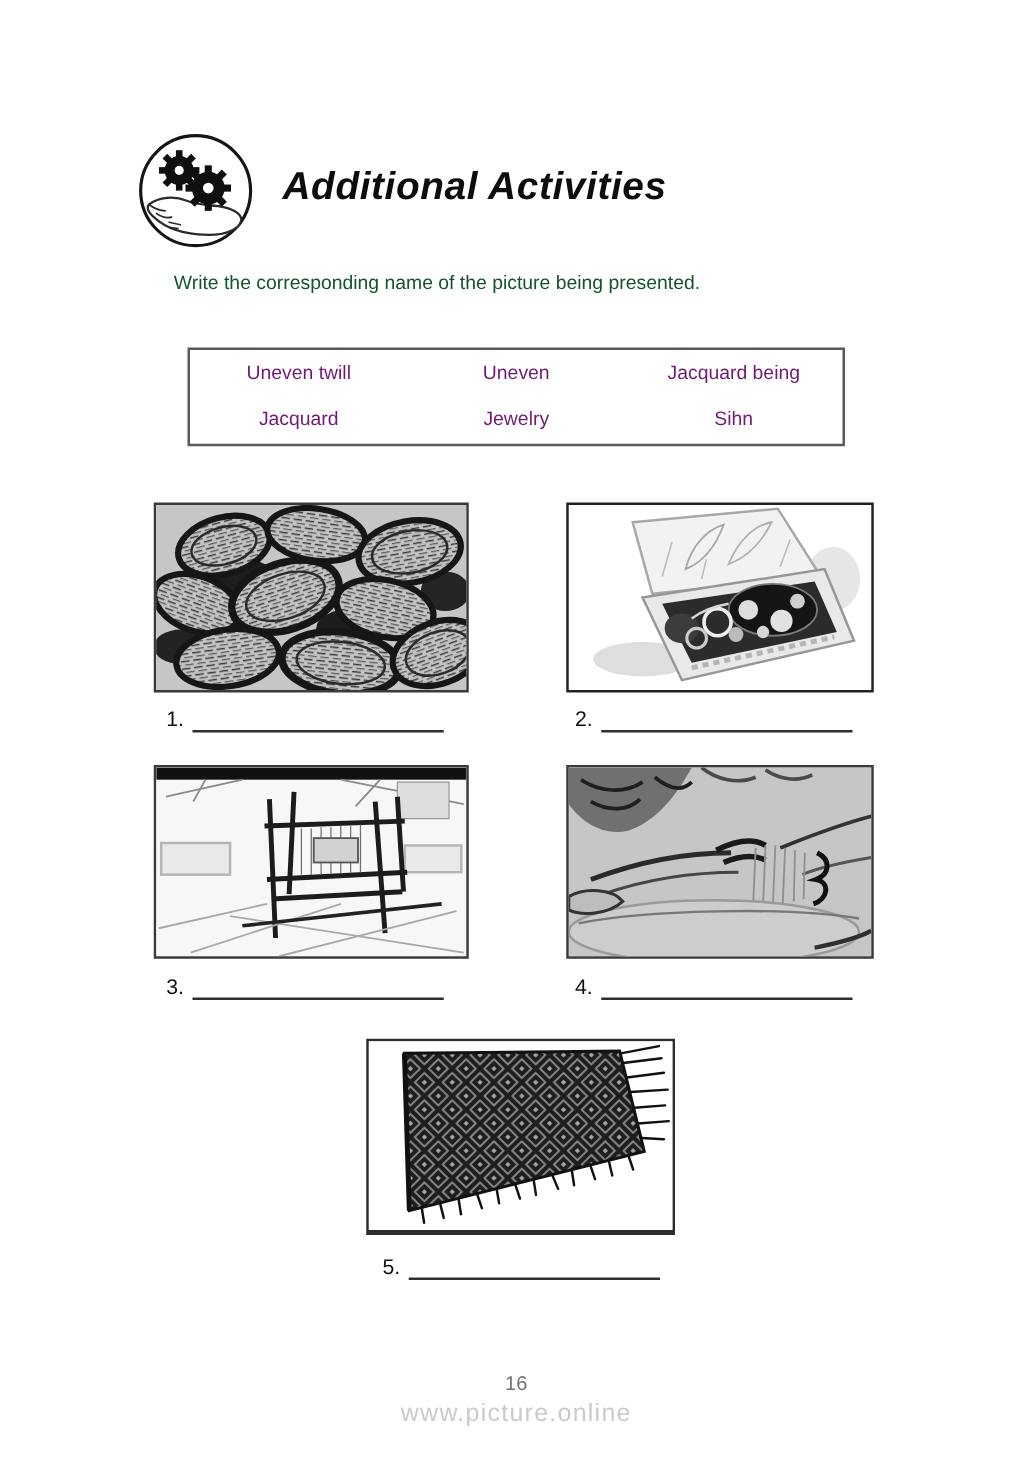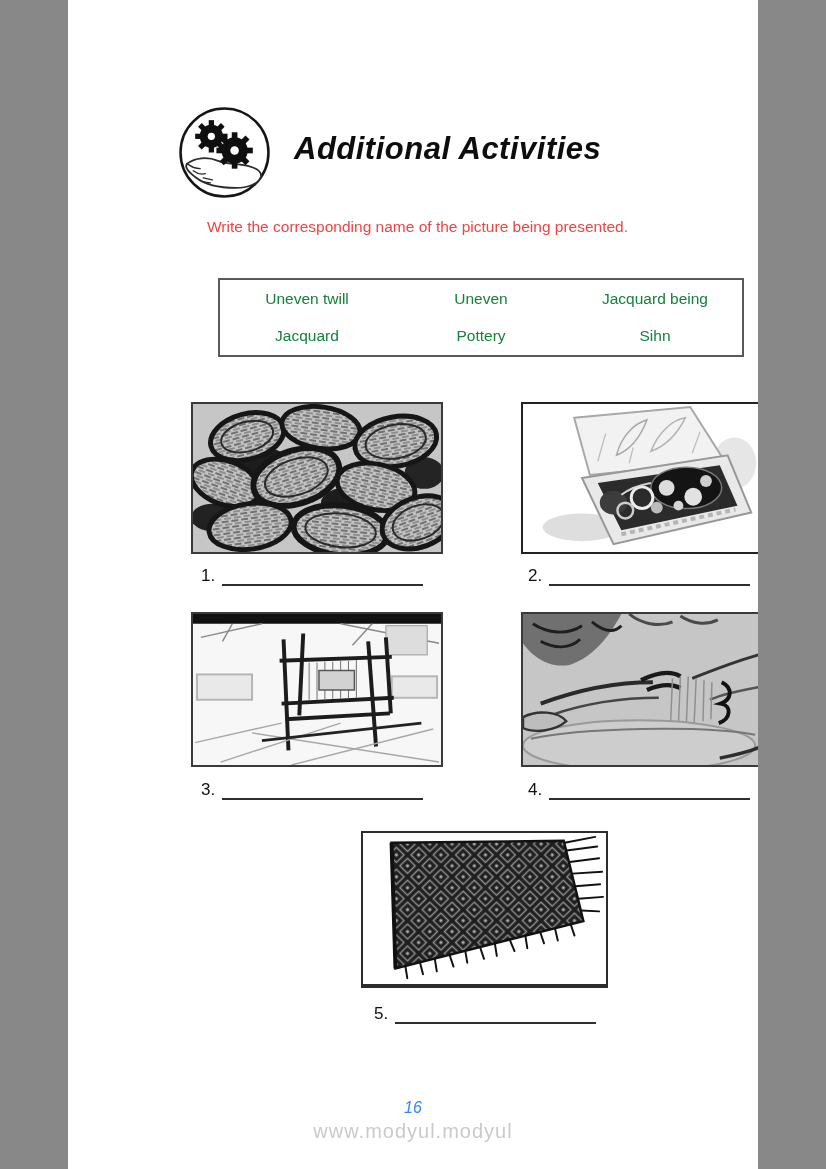--- a/index.html
+++ b/index.html
@@ -1,37 +1,37 @@
 <!DOCTYPE html>
 <html><head>
 <meta charset="utf-8">
 <style>
   html,body { margin:0; padding:0; background:#888; }
   .page {
-    position:relative; width:690px; height:1169px; margin:0 auto;
+    position:relative; width:826px; height:1169px; margin:0 auto;
     background:#ffffff; font-family:"Liberation Sans", sans-serif; color:#111;
     overflow:hidden;
   }
   
   .icon-circle { position:absolute; left:110px; top:106px; width:93px; height:93px; }
   .icon-circle svg { display:block; width:100%; height:100%; }
   .title {
     position:absolute; left:226px; top:131px; margin:0;
     font-size:31px; font-weight:bold; font-style:italic; letter-spacing:0.5px;
     color:#0d0d0d; white-space:nowrap;
   }
   
-  .instruction { position:absolute; left:139px; top:218px; margin:0; font-size:15.5px; color:#ef4444; }
+  .instruction { position:absolute; left:139px; top:218px; margin:0; font-size:15.5px; color:#14532d; }
   
   .word-bank {
     position:absolute; left:150px; top:278px; width:526px; height:79px;
     border:2px solid #5a5a5a; box-sizing:border-box;
     display:grid; grid-template-columns:1fr 1fr 1fr; grid-auto-rows:1fr;
     align-items:center; justify-items:center;
-    font-size:15.5px; color:#15803d;
+    font-size:15.5px; color:#701a75;
   }
   
   .figure { position:absolute; border:2px solid #3a3a3a; box-sizing:border-box; background:#fff; }
   .figure svg { display:block; width:100%; height:100%; }
   .fig1 { left:123px; top:402px; width:252px; height:152px; }
   .fig2 { left:453px; top:402px; width:246px; height:152px; border-color:#222; }
   .fig3 { left:123px; top:612px; width:252px; height:155px; }
   .fig4 { left:453px; top:612px; width:246px; height:155px; }
   .fig5 { left:293px; top:831px; width:247px; height:157px; border-color:#2c2c2c; border-bottom-width:4px; }
   
@@ -39,21 +39,21 @@
   .q1 { left:133px; top:566px; }
   .q2 { left:460px; top:566px; }
   .q3 { left:133px; top:780px; }
   .q4 { left:460px; top:780px; }
   .q5 { left:306px; top:1004px; }
   .answer-line {
     display:inline-block; width:201px; height:17px; margin-left:7px;
     border-bottom:2px solid #2e2e2e; vertical-align:bottom;
   }
   
-  .page-number { position:absolute; left:0; top:1099px; width:100%; text-align:center; font-size:16px; color:#3b82f6;font-style:italic; }
+  .page-number { position:absolute; left:0; top:1099px; width:100%; text-align:center; font-size:16px; color:#737373; }
   .watermark { position:absolute; left:0; top:1120px; width:100%; text-align:center; font-size:20px; letter-spacing:1px; color:#c7cbce; }
 </style>
 </head>
 <body>
 
 <div class="page">
 
   <div class="icon-circle">
     <svg viewBox="0 0 92 92">
       <circle cx="46" cy="46" r="43.5" fill="#ffffff" stroke="#151515" stroke-width="2.5"></circle>
@@ -94,21 +94,21 @@
   </div>
   <h1 class="title">Additional Activities</h1>
 
   <p class="instruction">Write the corresponding name of the picture being presented.</p>
 
   <div class="word-bank">
     <span>Uneven twill</span>
     <span>Uneven</span>
     <span>Jacquard being</span>
     <span>Jacquard</span>
-    <span>Pottery</span>
+    <span>Jewelry</span>
     <span>Sihn</span>
   </div>
 
   <div class="figure fig1" role="img" aria-label="pile of woven baskets">
     <svg viewBox="0 0 252 150" preserveAspectRatio="none">
       <defs>
         <pattern id="wv" width="10" height="6" patternUnits="userSpaceOnUse">
           <rect width="10" height="6" fill="#c2c2c2"></rect>
           <line x1="0" y1="2" x2="7" y2="2" stroke="#3a3a3a" stroke-width="1.2"></line>
           <line x1="3" y1="5" x2="10" y2="5" stroke="#5a5a5a" stroke-width="1"></line>
@@ -300,15 +300,15 @@
 
       <path d="M29,10 L33,140" stroke="#111" stroke-width="4"></path>
     </svg>
   </div>
 
   <div class="blank q5">
     <span>5.</span><span class="answer-line"></span>
   </div>
 
   <div class="page-number">16</div>
-  <div class="watermark">www.modyul.modyul</div>
+  <div class="watermark">www.picture.online</div>
 
 </div>
 
 </body></html>

